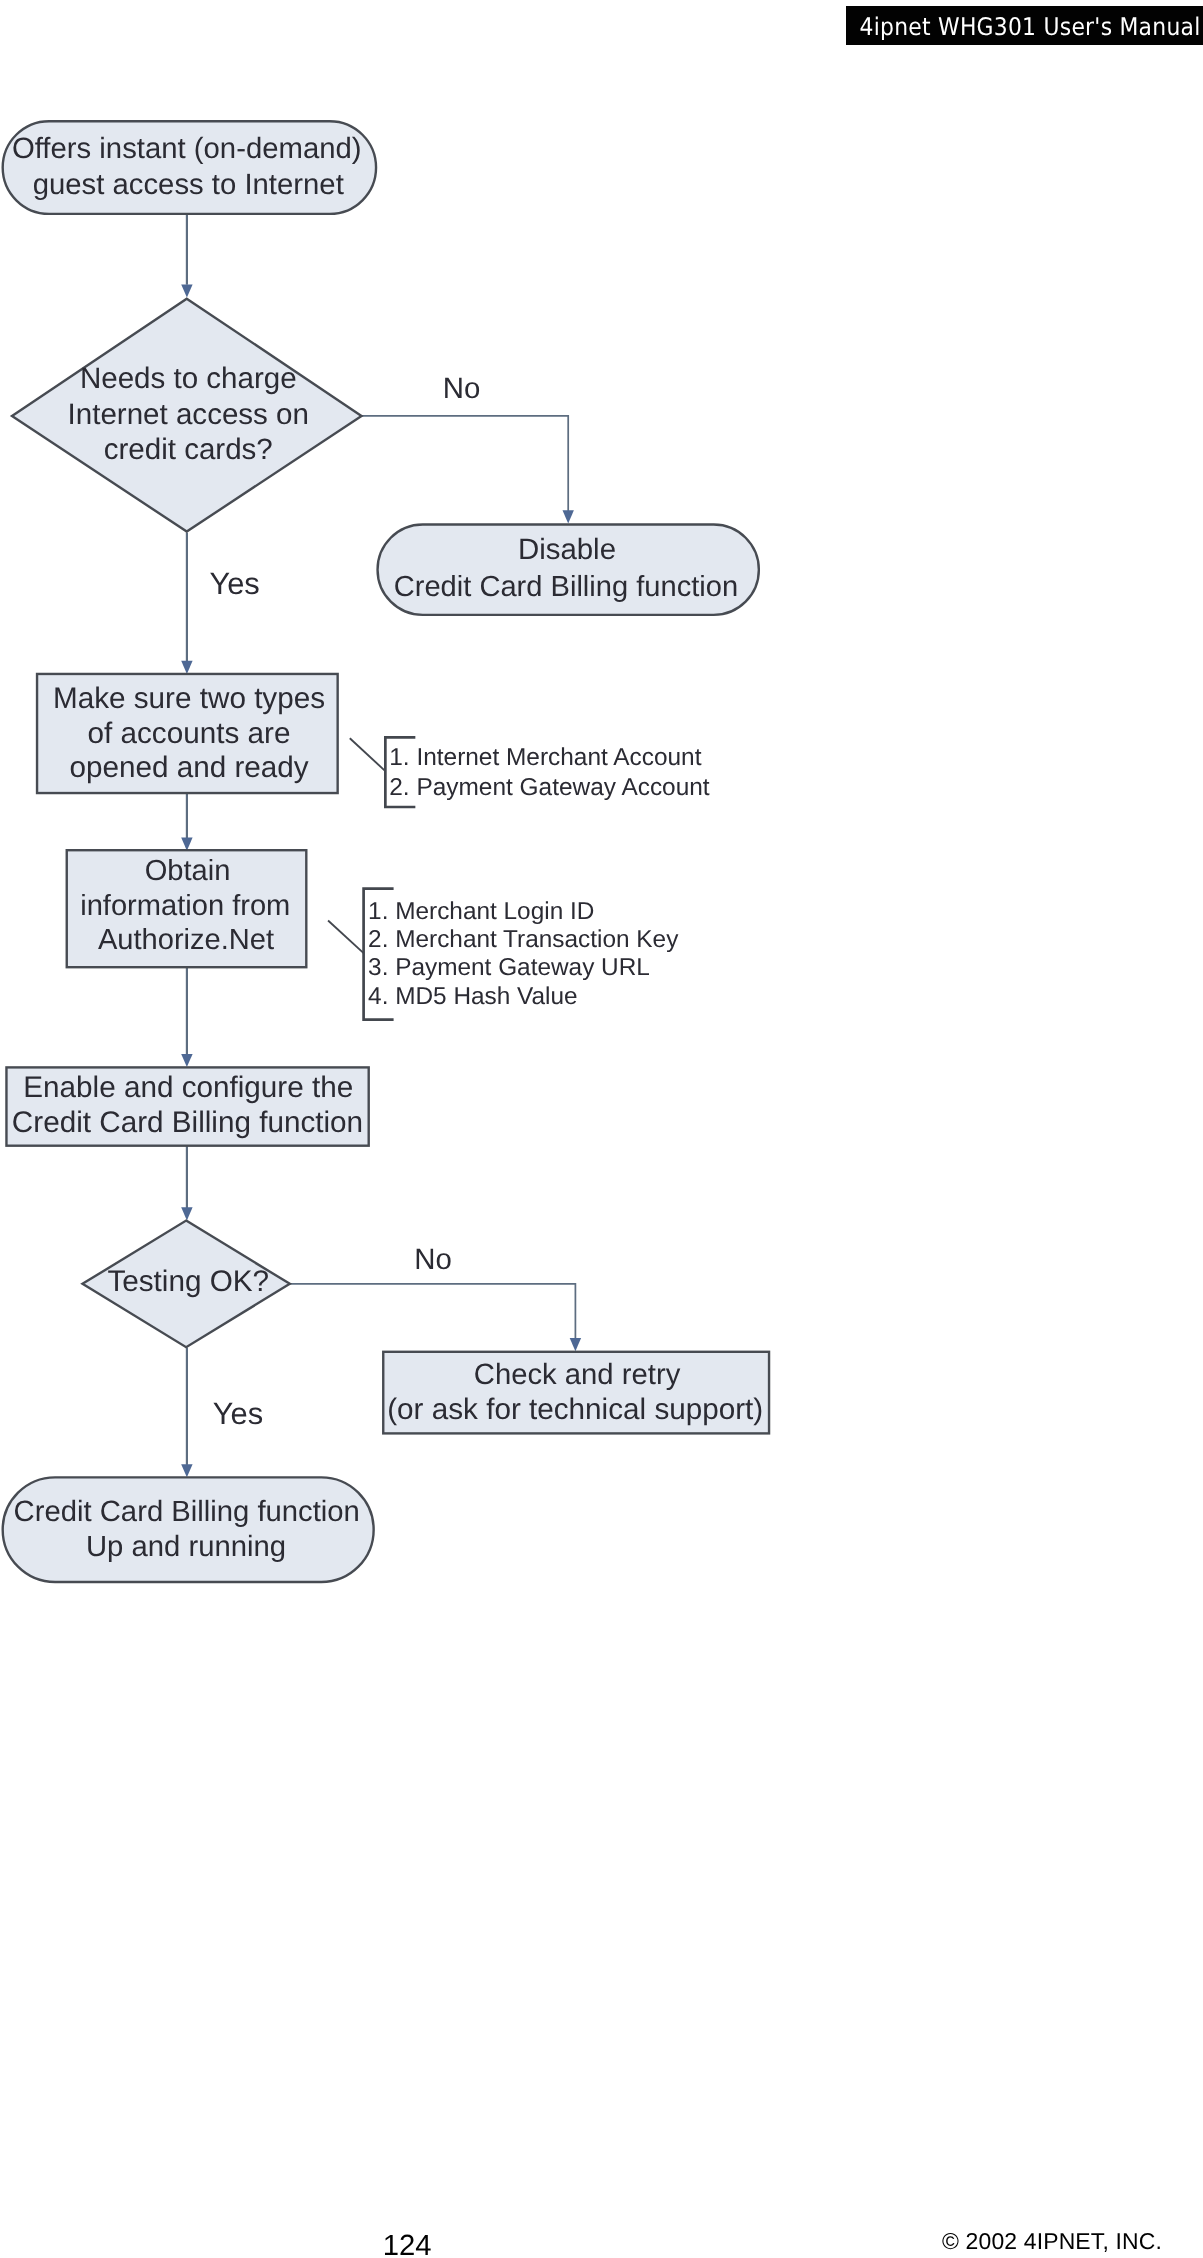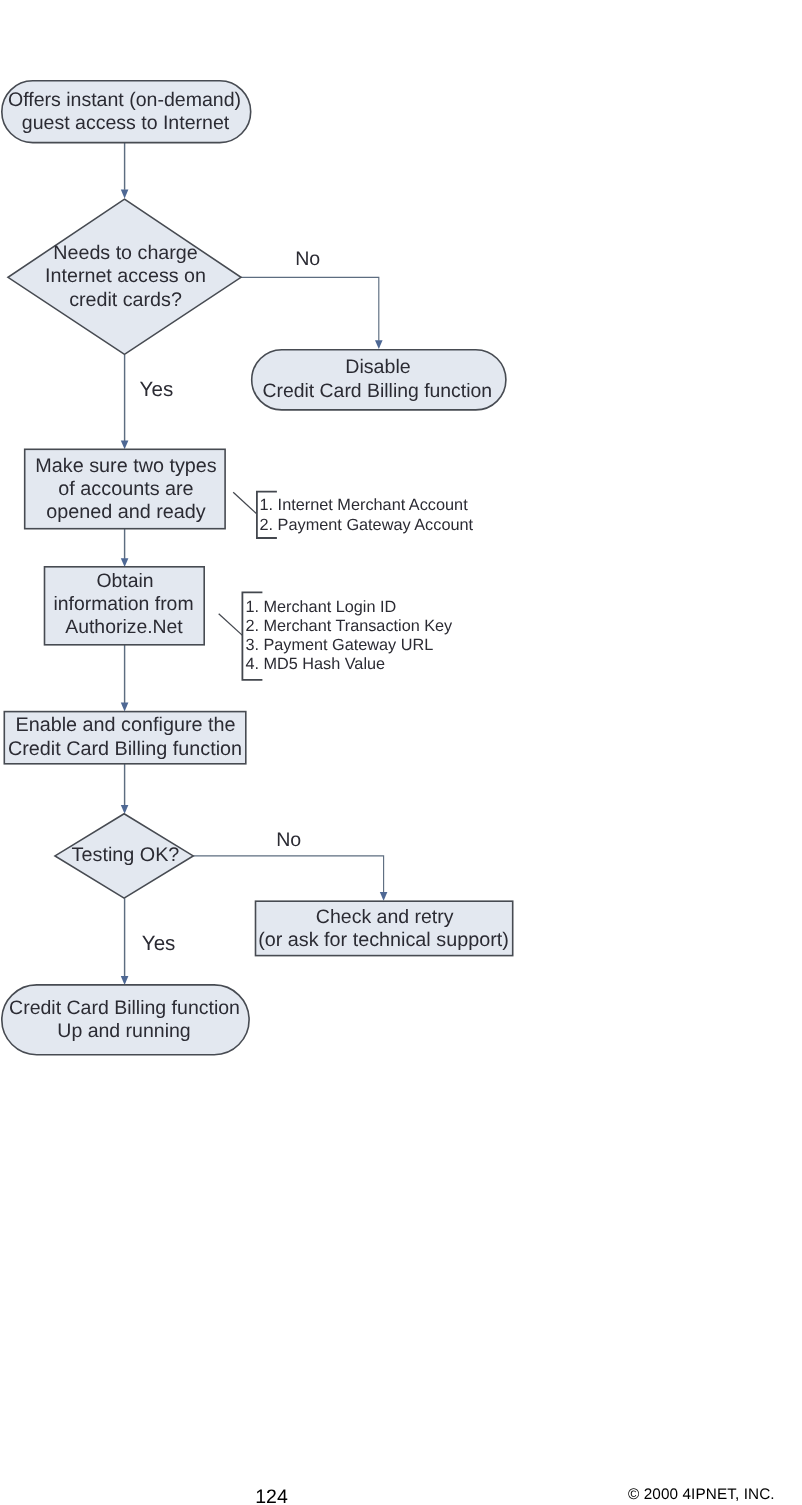--- a/index.html
+++ b/index.html
@@ -24,20 +24,23 @@
 
   #flow{position:absolute;left:0;top:0;opacity:0.999;}
   .fctext{font-family:"Liberation Sans",sans-serif;fill:#2b2b33;}
   body, svg, text, div{-webkit-font-smoothing:antialiased;text-rendering:geometricPrecision;}
 </style>
 </head>
 <body>
 
 <div id="page">
 
+  <div id="header-bar">
+    <div id="header-title">4ipnet WHG301 User's Manual</div>
+  </div>
 
   <svg id="flow" width="802" height="1120" viewBox="0 0 802 1120">
 
     <g id="connectors" stroke="#5d6d80" stroke-width="1.45" fill="none">
       <line x1="124.6" y1="142.2" x2="124.6" y2="189.8"></line>
       <polygon points="120.8,189.6 128.4,189.6 124.6,198.4" fill="#4e6894" stroke="none"></polygon>
 
       <path d="M241 277.3 L378.8 277.3 L378.8 340.8" stroke-width="1.15"></path>
       <polygon points="375,340.2 382.6,340.2 378.8,349" fill="#4e6894" stroke="none"></polygon>
 
@@ -134,14 +137,14 @@
       <line x1="218.7" y1="613.7" x2="242.4" y2="635.4" stroke="#43474e" stroke-width="1.25"></line>
       <path d="M262.4 592.4 L242.4 592.4 L242.4 679.8 L262.4 679.8" fill="none" stroke="#43474e" stroke-width="1.8"></path>
       <text class="fctext" x="245.4" y="612.4" font-size="16.25">1. Merchant Login ID</text>
       <text class="fctext" x="245.4" y="631.3" font-size="16.25">2. Merchant Transaction Key</text>
       <text class="fctext" x="245.4" y="649.8" font-size="16.25">3. Payment Gateway URL</text>
       <text class="fctext" x="245.4" y="669.3" font-size="16.25">4. MD5 Hash Value</text>
     </g>
   </svg>
 
   <div id="page-number">124</div>
-  <div id="copyright">© 2000 4IPNET, INC.</div>
+  <div id="copyright">© 2002 4IPNET, INC.</div>
 </div>
 
 </body></html>

